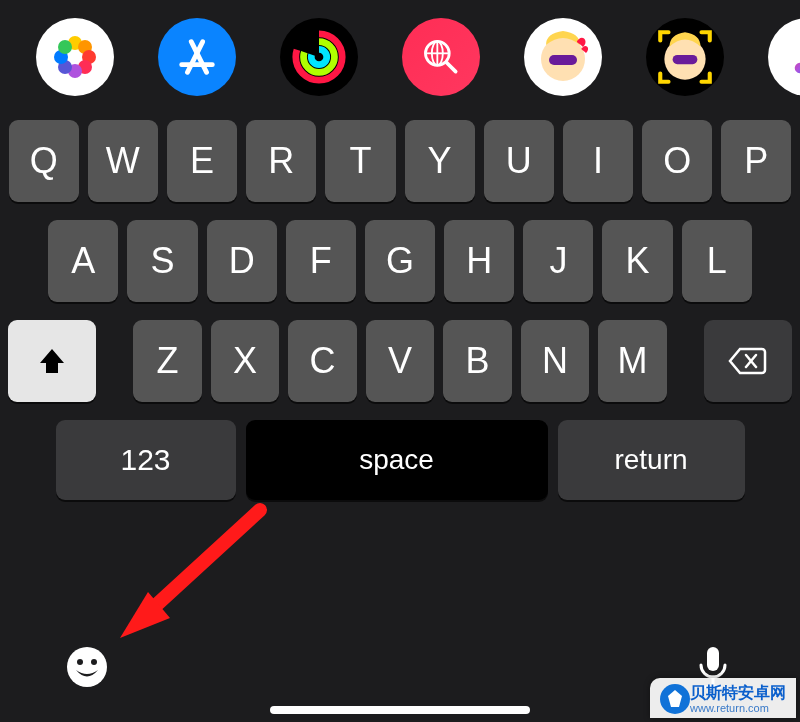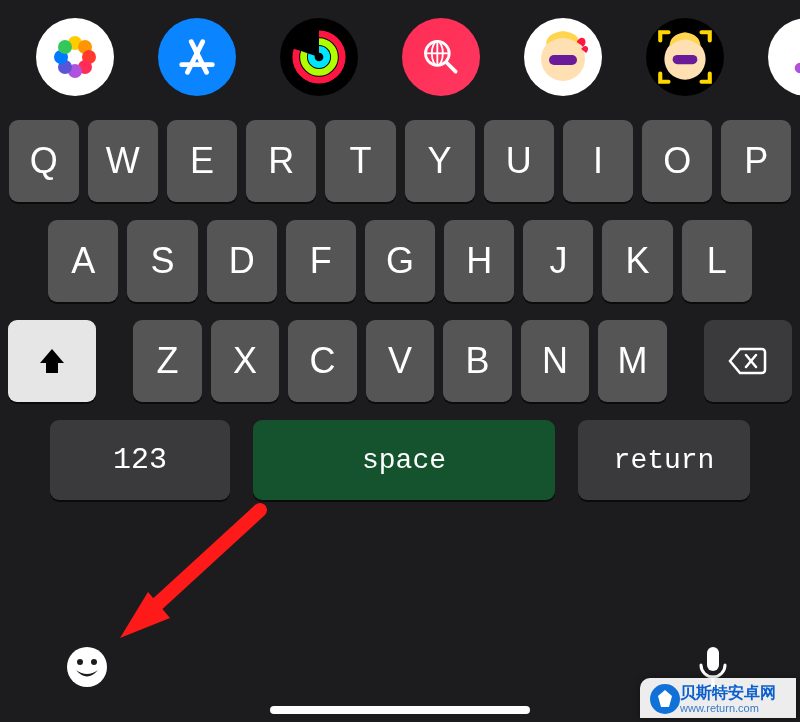--- a/index.html
+++ b/index.html
@@ -63,25 +63,25 @@
   }
   .key.shift {
     background: #e6e6e6;
     width: 90px;
   }
   .key.backspace {
     width: 90px;
   }
   .row3-spacer { width: 20px; }
 
-  .row4 { margin-top: 8px; margin-bottom: 0; gap: 23px; font-family: Liberation Mono, monospace; }
+  .row4 { margin-top: 8px; margin-bottom: 0; gap: 10px; }
   .row4 .key { height: 80px; font-size: 30px; }
   .key.num   { width: 180px; }
-  .key.space { width: 302px; background:#14532d; font-size:28px;text-align:center; }
-  .key.return{ width: 172px; font-size:28px; }
+  .key.space { width: 302px; background:#000000; font-size:28px;text-align:center; }
+  .key.return{ width: 187px; font-size:28px; }
 
   
   .bottom {
     position: absolute;
     left: 0; right: 0;
     bottom: 28px;
     display: flex;
     justify-content: space-between;
     padding: 0 60px;
   }
@@ -106,21 +106,21 @@
     width: 180px; height: 130px;
     pointer-events:none;
   }
 
   
   .watermark {
     position:absolute;
     right: 4px; bottom: 4px;
     background: rgba(255,255,255,0.92);
     border-radius: 10px 0 0 0;
-    padding: 6px 20px 4px 10px;
+    padding: 6px 10px 4px 10px;
     display:flex; align-items:center; 
     font-size: 16px;
     color: #0a5fcc;
     box-shadow: 0 0 6px rgba(0,0,0,0.4);
   }
   .watermark .wm-logo {
     width:30px;height:30px;border-radius:50%;
     background:#1072d8;
     display:flex;align-items:center;justify-content:center;
   }

